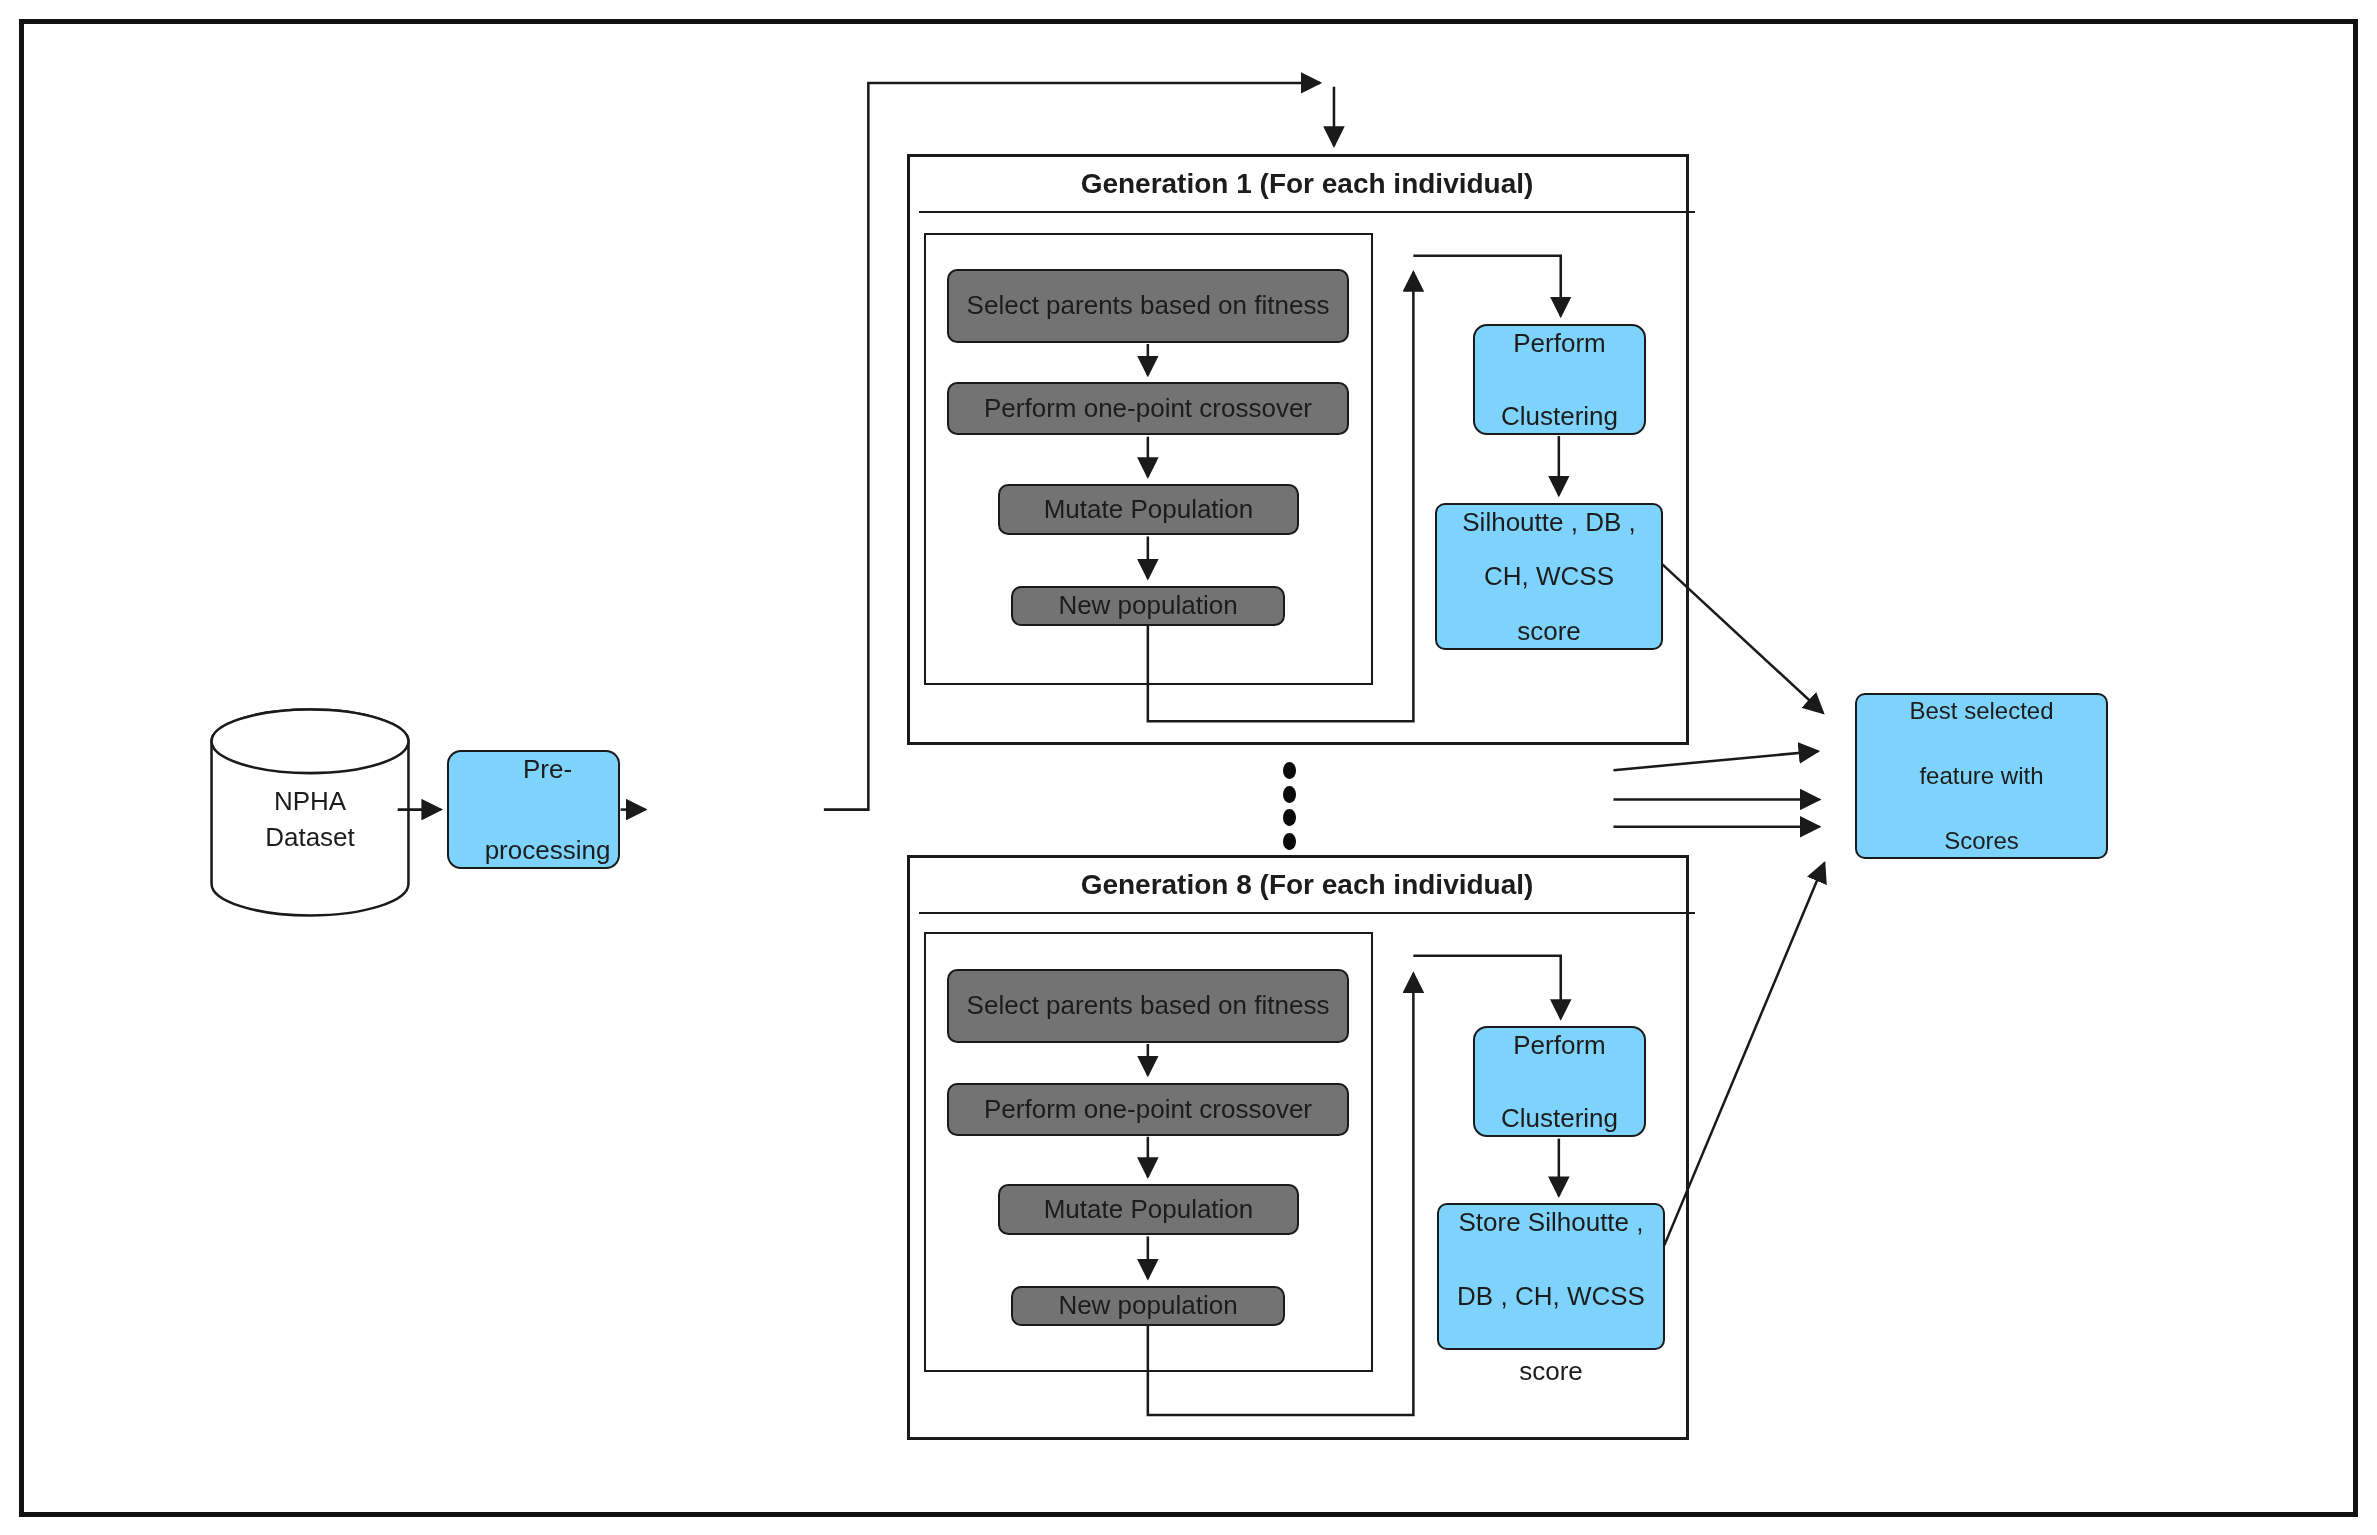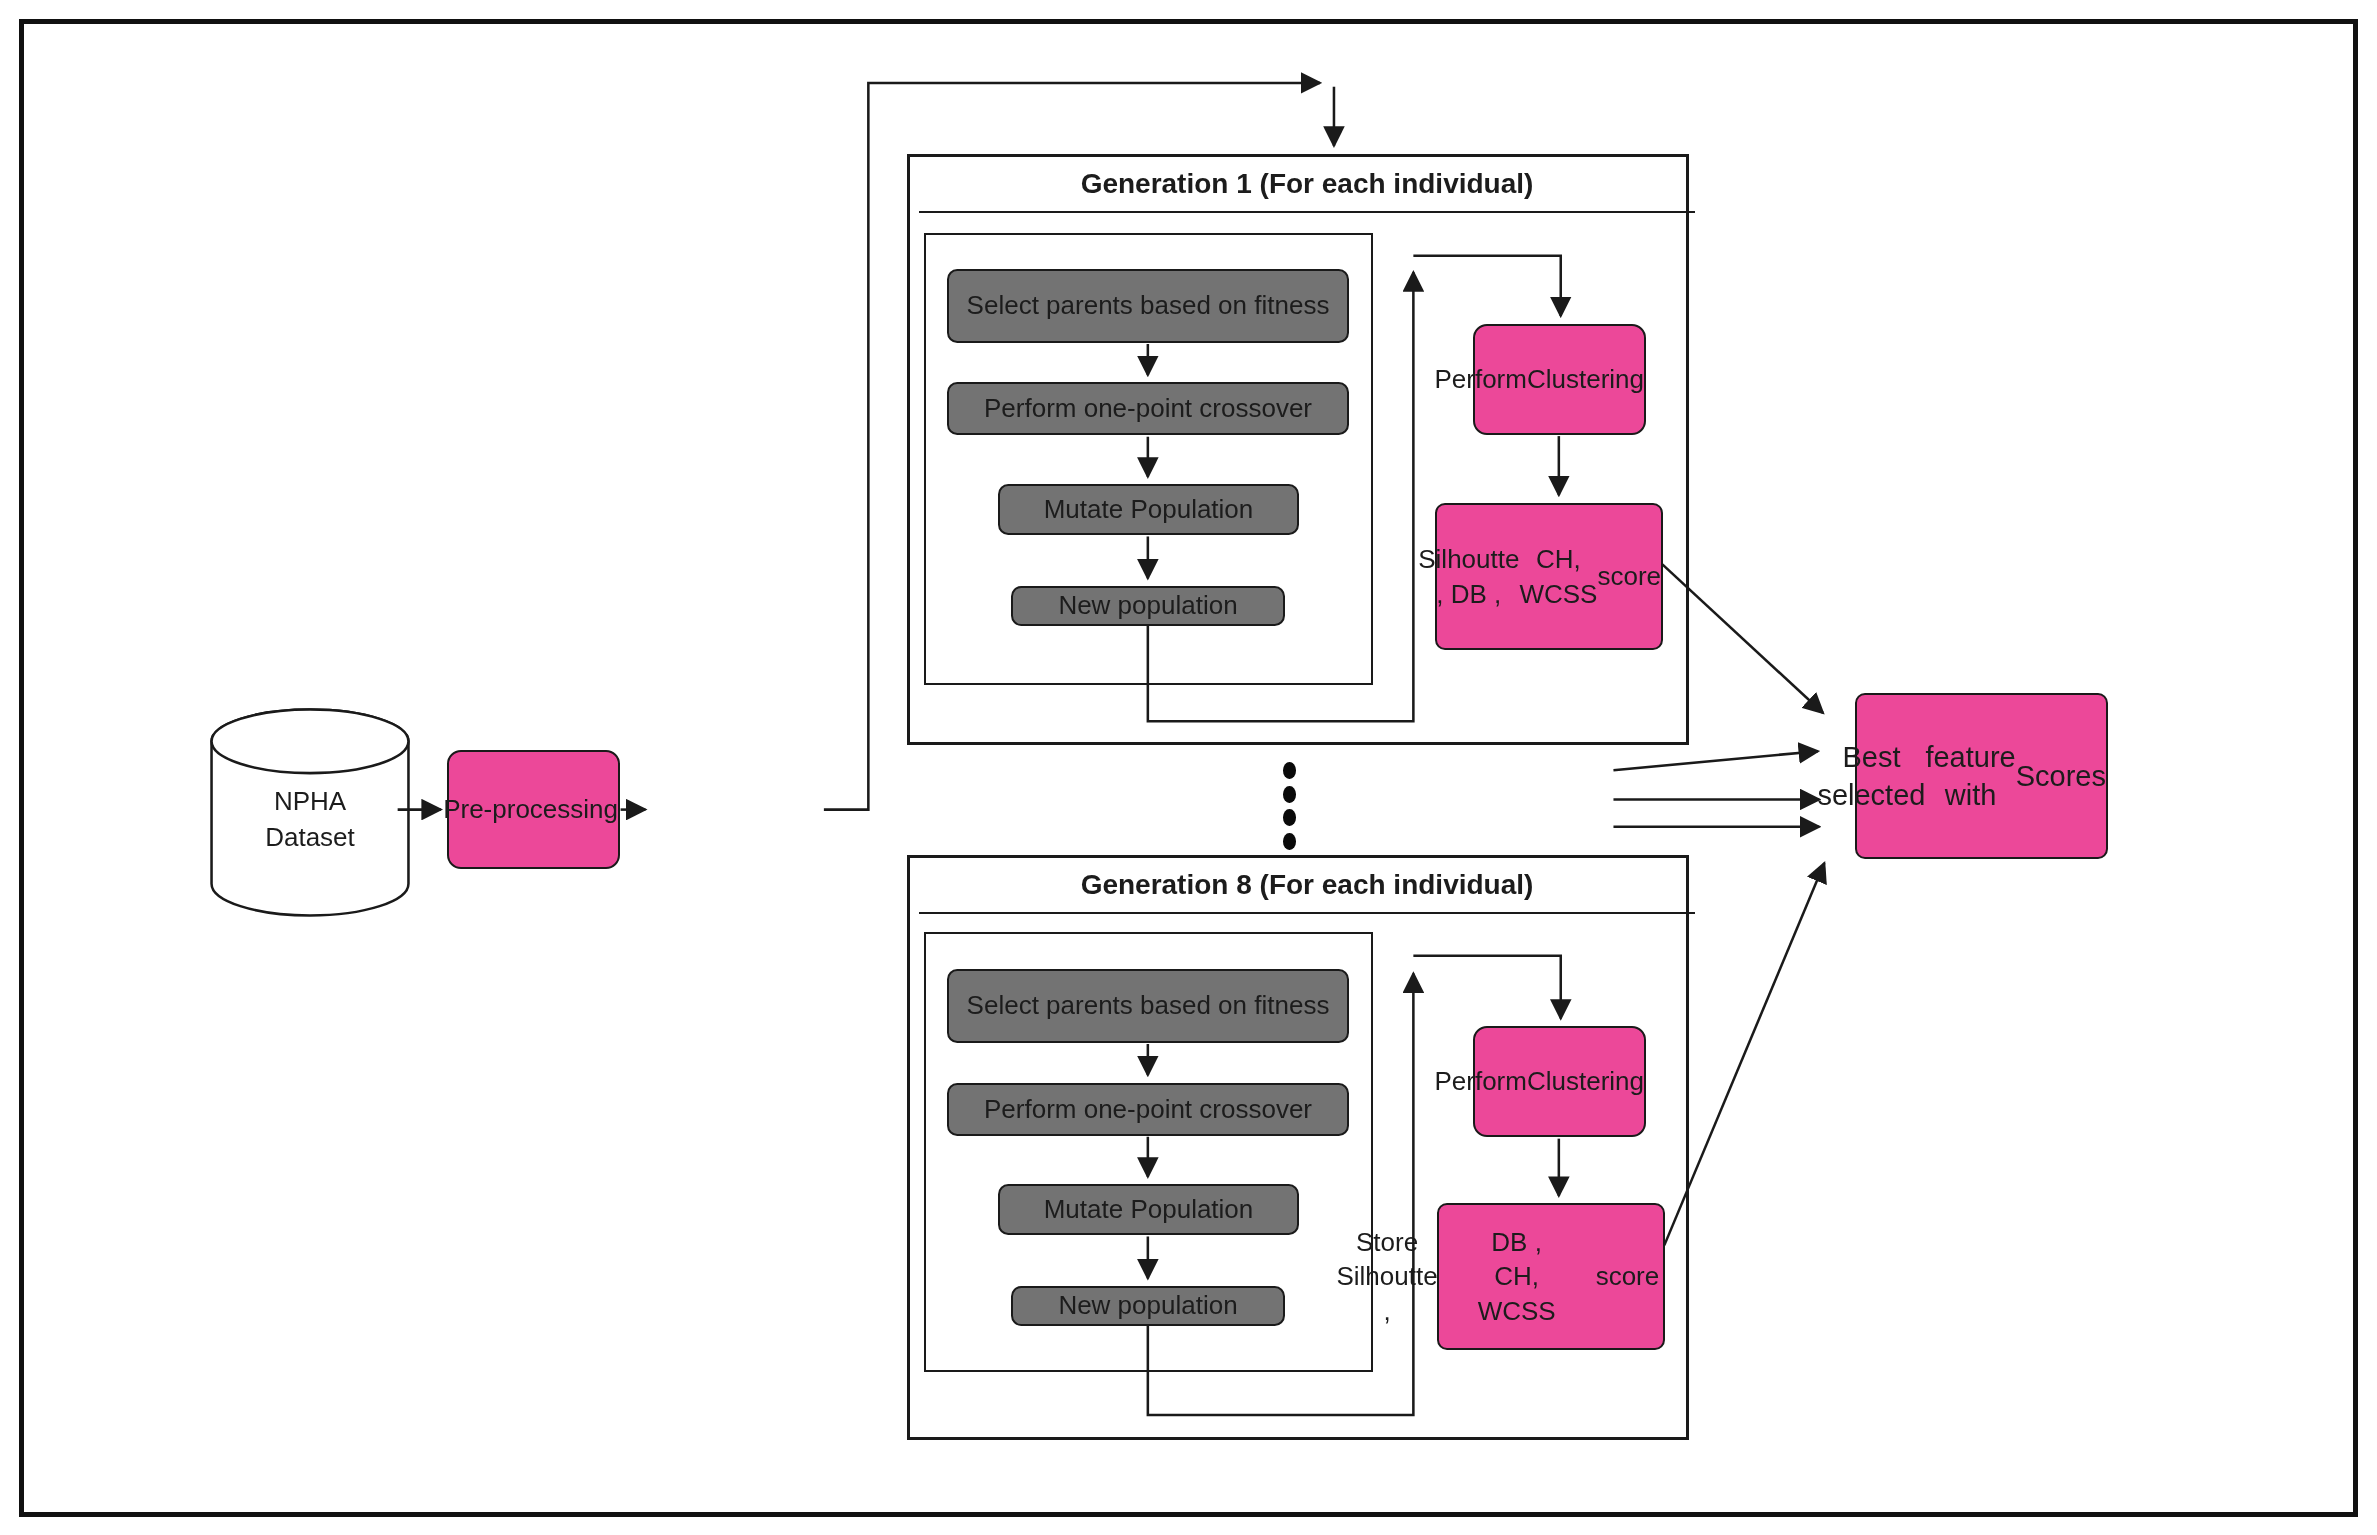--- a/index.html
+++ b/index.html
@@ -10,22 +10,22 @@
     font-family:"Liberation Sans", sans-serif;
     color:#1c1c1c;
     overflow:hidden;
   }
   .frame{
     position:absolute;left:19px;top:19px;width:2339px;height:1498px;
     border:5.1px solid #111;box-sizing:border-box;
   }
   .node{
     position:absolute;box-sizing:border-box;
-    border:2.5px solid #1a1a1a;background:#ec4899;
-    display:flex;flex-direction:row;align-items:center;justify-content:flex-end;
+    border:2.5px solid #1a1a1a;background:#7dd3fc;
+    display:flex;flex-direction:column;align-items:center;justify-content:space-between;
     text-align:center;font-size:26px;line-height:1.32;
   }
   .rounded{border-radius:14px;}
   .rounded-lg{border-radius:10px;}
   .genbox{
     position:absolute;box-sizing:border-box;
     border:3.2px solid #1a1a1a;background:#ffffff;
   }
   .gentitle{
     position:absolute;left:9px;top:0;width:100%;height:56px;
@@ -121,21 +121,21 @@
       <div>Perform</div>
       <div>Clustering</div>
     </div>
 
     <div class="node rounded-lg" style="left:1437px;top:1203px;width:228px;height:147px;padding:0 3.8px;gap:40px;">
       <div>Store Silhoutte ,</div>
       <div>DB , CH, WCSS</div>
       <div>score</div>
     </div>
 
-    <div class="node rounded-lg" style="left:1855px;top:693px;width:253px;height:166px;font-size:29px;">
+    <div class="node rounded-lg" style="left:1855px;top:693px;width:253px;height:166px;font-size:24px;">
       <div>Best selected</div>
       <div>feature with</div>
       <div>Scores</div>
     </div>
 
   </div>
 
   <svg class="wires" width="2377" height="1536" viewBox="0 0 3742 2417">
     <defs>
       <marker id="arr" viewBox="0 0 10 10" refX="9" refY="5" markerWidth="8.5" markerHeight="8.5" orient="auto-start-reverse">

